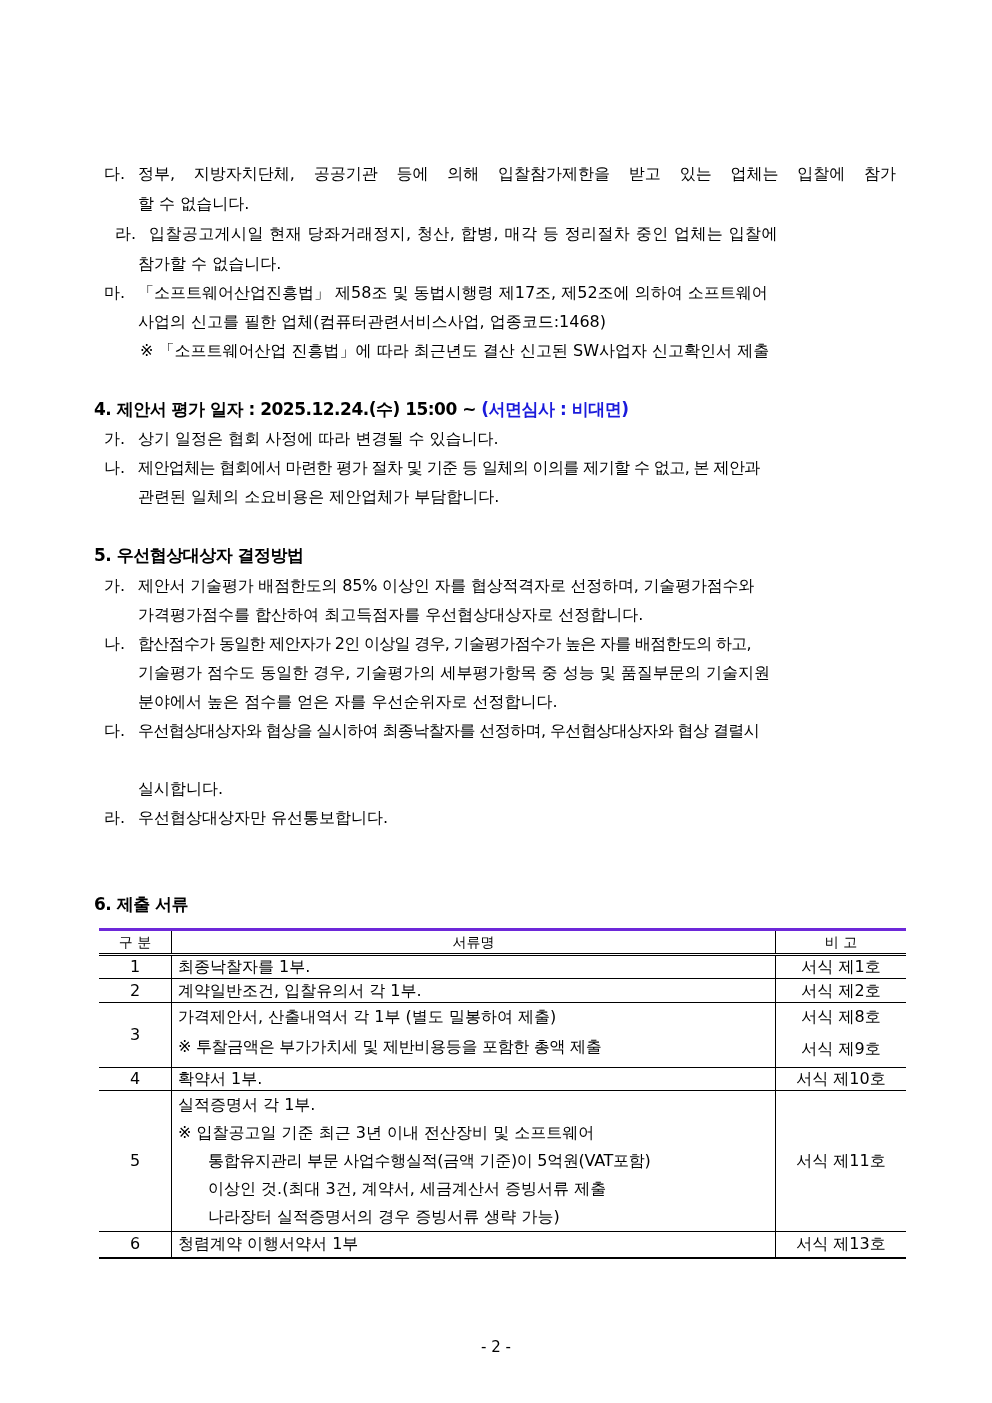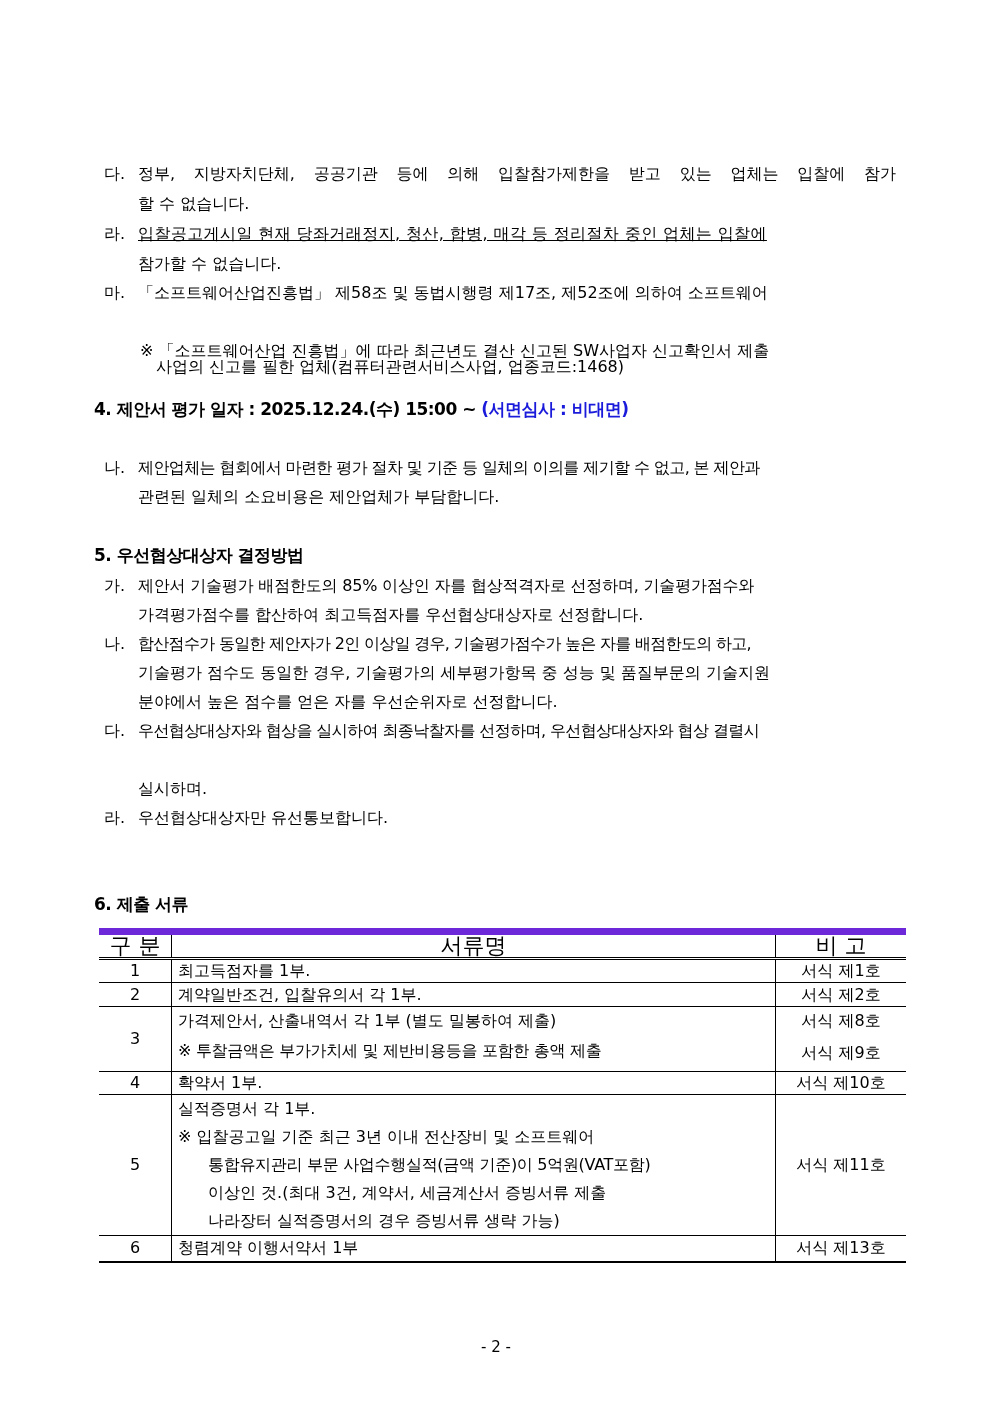--- a/index.html
+++ b/index.html
@@ -20,53 +20,56 @@
     white-space: nowrap; letter-spacing: -0.5px;
   }
   .blue { color: #1a1adb; }
   table.docs {
     position: absolute; left: 99px; top: 928px; width: 807px;
     border-collapse: collapse; font-size: 16px; line-height: 20px;
   }
   table.docs td, table.docs th {
     padding: 0 6px; vertical-align: middle; font-weight: normal;
   }
-  table.docs thead th { border-top: 7px solid #6d28d9; border-bottom: 3px double #000; height: 22px; font-size: 22px; }
+  table.docs thead th { border-top: 3px solid #6d28d9; border-bottom: 3px double #000; height: 22px; font-size: 14px; }
   table.docs tbody td { border-bottom: 1px solid #000; }
   table.docs tbody tr:last-child td { border-bottom: 2px solid #000; }
   table.docs .c1 { width: 60px; text-align: center; border-right: 1px solid #000; }
   table.docs .c2 { text-align: left; border-right: 1px solid #000; }
   table.docs .c3 { width: 118px; text-align: center; }
   .multi div { line-height: 28px; }
   .indent { padding-left: 30px; }
   .page-num { position: absolute; top: 1338px; left: 0; width: 992px; text-align: center; font-size: 15px; }
 </style>
 </head>
 <body>
 
 <div class="page">
 
   <div class="line justify" style="left:104px; top:164px; width:792px;">
     <span class="marker">다.</span><span>정부, 지방자치단체, 공공기관 등에 의해 입찰참가제한을 받고 있는 업체는 입찰에 참가</span>
   </div>
   <div class="line" style="left:138px; top:194px;">할 수 없습니다.</div>
 
-  <div class="line" style="left:104px; top:224px; width:792px;text-decoration:underline;">
+  <div class="line" style="left:115px; top:224px; width:792px;">
     <span class="marker">라.</span><span style="letter-spacing:0.4px;">입찰공고게시일 현재 당좌거래정지, 청산, 합병, 매각 등 정리절차 중인 업체는 입찰에</span>
   </div>
   <div class="line" style="left:138px; top:254px;">참가할 수 없습니다.</div>
 
   <div class="line" style="left:104px; top:283px; width:792px;">
     <span class="marker">마.</span><span>「소프트웨어산업진흥법」 제58조 및 동법시행령 제17조, 제52조에 의하여 소프트웨어</span>
   </div>
-  <div class="line" style="left:156px; top:312px;margin-top:45px;">사업의 신고를 필한 업체(컴퓨터관련서비스사업, 업종코드:1468)</div>
+  <div class="line" style="left:138px; top:312px;">사업의 신고를 필한 업체(컴퓨터관련서비스사업, 업종코드:1468)</div>
   <div class="line" style="left:140px; top:341px;">※ 「소프트웨어산업 진흥법」에 따라 최근년도 결산 신고된 SW사업자 신고확인서 제출</div>
 
   <div class="heading" style="left:94px; top:398px;">
     <span>4. 제안서 평가 일자 : 2025.12.24.(수) 15:00 ~ </span><span class="blue">(서면심사 : 비대면)</span>
+  </div>
+  <div class="line" style="left:104px; top:429px;">
+    <span class="marker">가.</span><span>상기 일정은 협회 사정에 따라 변경될 수 있습니다.</span>
   </div>
   <div class="line" style="left:104px; top:458px;">
     <span class="marker">나.</span><span style="letter-spacing:-0.6px;">제안업체는 협회에서 마련한 평가 절차 및 기준 등 일체의 이의를 제기할 수 없고, 본 제안과</span>
   </div>
   <div class="line" style="left:138px; top:487px;">관련된 일체의 소요비용은 제안업체가 부담합니다.</div>
 
   <div class="heading" style="left:94px; top:544px;">5. 우선협상대상자 결정방법</div>
   <div class="line" style="left:104px; top:576px;">
     <span class="marker">가.</span><span style="letter-spacing:-0.2px;">제안서 기술평가 배점한도의 85% 이상인 자를 협상적격자로 선정하며, 기술평가점수와</span>
   </div>
@@ -74,40 +77,40 @@
 
   <div class="line" style="left:104px; top:634px;">
     <span class="marker">나.</span><span style="letter-spacing:-0.7px;">합산점수가 동일한 제안자가 2인 이상일 경우, 기술평가점수가 높은 자를 배점한도의 하고,</span>
   </div>
   <div class="line" style="left:138px; top:663px;">기술평가 점수도 동일한 경우, 기술평가의 세부평가항목 중 성능 및 품질부문의 기술지원</div>
   <div class="line" style="left:138px; top:692px;">분야에서 높은 점수를 얻은 자를 우선순위자로 선정합니다.</div>
 
   <div class="line" style="left:104px; top:721px;">
     <span class="marker">다.</span><span style="letter-spacing:-0.6px;">우선협상대상자와 협상을 실시하여 최종낙찰자를 선정하며, 우선협상대상자와 협상 결렬시</span>
   </div>
-  <div class="line" style="left:138px; top:779px;">실시하며.</div>
+  <div class="line" style="left:138px; top:779px;">실시합니다.</div>
 
   <div class="line" style="left:104px; top:808px;">
     <span class="marker">라.</span><span>우선협상대상자만 유선통보합니다.</span>
   </div>
 
   <div class="heading" style="left:94px; top:893px;">6. 제출 서류</div>
 
   <table class="docs">
     <thead>
       <tr>
         <th class="c1">구 분</th>
         <th class="c2" style="text-align:center;">서류명</th>
         <th class="c3">비 고</th>
       </tr>
     </thead>
     <tbody>
       <tr style="height:24px;">
         <td class="c1">1</td>
-        <td class="c2">최고득점자를 1부.</td>
+        <td class="c2">최종낙찰자를 1부.</td>
         <td class="c3">서식 제1호</td>
       </tr>
       <tr style="height:24px;">
         <td class="c1">2</td>
         <td class="c2">계약일반조건, 입찰유의서 각 1부.</td>
         <td class="c3">서식 제2호</td>
       </tr>
       <tr>
         <td class="c1">3</td>
         <td class="c2 multi">

